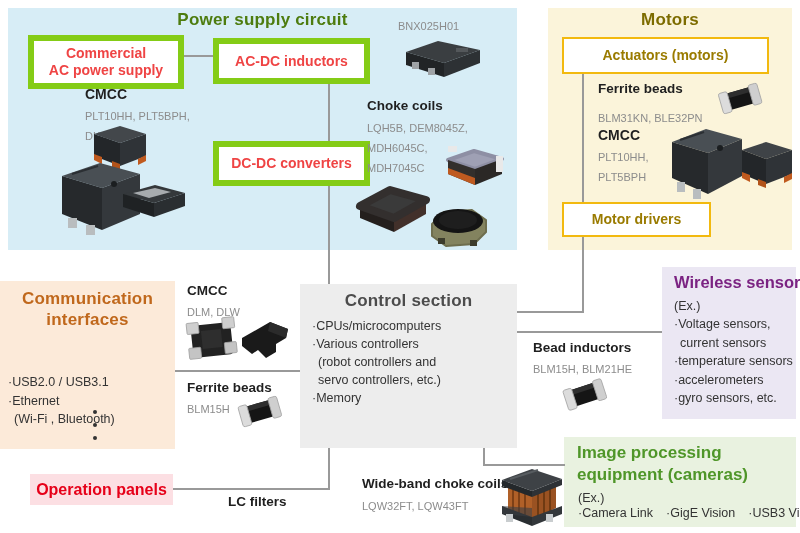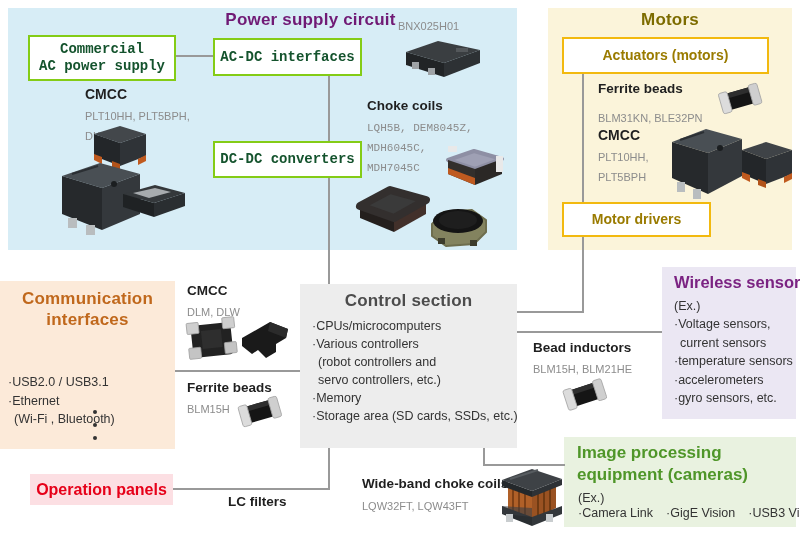--- a/index.html
+++ b/index.html
@@ -5,21 +5,21 @@
   html,body{margin:0;padding:0;background:#fff;}
   #canvas{
     position:relative;width:800px;height:533px;background:#fff;overflow:hidden;
     font-family:"Liberation Sans",sans-serif;color:#333;
   }
   .abs{position:absolute;}
   .panel{position:absolute;}
   .sec-title{position:absolute;font-weight:bold;font-size:17px;text-align:center;letter-spacing:.2px;}
   .wbox{position:absolute;background:#fff;display:flex;align-items:center;justify-content:center;
         text-align:center;font-weight:bold;font-size:14px;line-height:17px;}
-  .wbox.cyan{border:2px solid #84cc16;color:#14532d;font-family:Liberation Mono, monospace;}
+  .wbox.cyan{border:6px solid #84cc16;color:#ef4444;}
   .wbox.yellow{border:2px solid #f2b90f;color:#9a7b00;}
   .line{position:absolute;background:#999;}
   .h1{position:absolute;font-weight:bold;font-size:13.5px;color:#1f1f1f;white-space:nowrap;}
   .h1.big{font-size:14px;}
   .models{position:absolute;color:#8c8c8c;font-size:11px;line-height:20px;white-space:nowrap;}
   .blist{position:absolute;font-size:12.5px;line-height:18.5px;color:#333;white-space:nowrap;}
   .blist .cont{padding-left:6px;}
   .vdots{position:absolute;display:flex;flex-direction:column;gap:9px;}
   .vdots span{width:4px;height:4px;border-radius:50%;background:#333;}
   svg{position:absolute;overflow:visible;}
@@ -43,45 +43,45 @@
   <div class="line" style="left:582px;top:70px;width:2px;height:132px;"></div>
   <div class="line" style="left:582px;top:233px;width:2px;height:80px;"></div>
   <div class="line" style="left:517px;top:311px;width:67px;height:2px;"></div>
   <div class="line" style="left:517px;top:331px;width:145px;height:2px;"></div>
   <div class="line" style="left:175px;top:370px;width:125px;height:2px;"></div>
   <div class="line" style="left:173px;top:488px;width:157px;height:2px;"></div>
   <div class="line" style="left:328px;top:448px;width:2px;height:42px;"></div>
   <div class="line" style="left:483px;top:448px;width:2px;height:18px;"></div>
   <div class="line" style="left:483px;top:464px;width:82px;height:2px;"></div>
 
-  <div class="sec-title" style="left:8px;top:10px;width:509px;color:#701a75;margin-left:48px;">Power supply circuit</div>
+  <div class="sec-title" style="left:8px;top:10px;width:509px;color:#4d7c0f;">Power supply circuit</div>
 
   <div class="wbox cyan" style="left:28px;top:35px;width:144px;height:42px;">
     <div>
       <div>Commercial</div>
       <div>AC power supply</div>
     </div>
   </div>
   <div class="wbox cyan" style="left:213px;top:38px;width:145px;height:34px;">
-    <span>AC-DC interfaces</span>
+    <span>AC-DC inductors</span>
   </div>
   <div class="wbox cyan" style="left:213px;top:141px;width:145px;height:33px;">
     <span>DC-DC converters</span>
   </div>
 
   <div class="h1 big" style="left:85px;top:86px;">CMCC</div>
   <div class="models" style="left:85px;top:106px;">
     <div>PLT10HH, PLT5BPH,</div>
     <div>DLW5BTM</div>
   </div>
 
   <div class="models" style="left:398px;top:16px;">BNX025H01</div>
 
   <div class="h1" style="left:367px;top:98px;">Choke coils</div>
-  <div class="models" style="left:367px;top:118px;font-family:Liberation Mono, monospace;">
+  <div class="models" style="left:367px;top:118px;">
     <div>LQH5B, DEM8045Z,</div>
     <div>MDH6045C,</div>
     <div>MDH7045C</div>
   </div>
 
   <svg style="left:55px;top:118px;" width="135" height="115" viewBox="0 0 135 115">
 
     <g transform="translate(35,2)">
       <polygon points="4,14 30,6 56,14 30,23" fill="#43474b"></polygon>
       <polygon points="4,14 4,36 30,46 30,23" fill="#232629"></polygon>
@@ -208,21 +208,20 @@
 
   <div class="abs" style="left:30px;top:474px;width:143px;height:31px;display:flex;align-items:center;justify-content:center;font-weight:bold;font-size:16px;color:#e60019;">Operation panels</div>
 
   <div class="sec-title" style="left:300px;top:291px;width:217px;color:#4c4c4c;">Control section</div>
   <div class="blist" style="left:312px;top:317px;line-height:18px;">
     <div>·CPUs/microcomputers</div>
     <div>·Various controllers</div>
     <div class="cont">(robot controllers and</div>
     <div class="cont">servo controllers, etc.)</div>
     <div>·Memory</div>
-    <div>·Storage area (SD cards, SSDs, etc.)</div>
   </div>
 
   <div class="h1" style="left:187px;top:283px;">CMCC</div>
   <div class="models" style="left:187px;top:302px;">DLM, DLW</div>
 
   <svg style="left:186px;top:316px;" width="104" height="50" viewBox="0 0 104 50">
     <g transform="rotate(-6 26 25)">
       <rect x="6" y="8" width="40" height="32" rx="3" fill="#222222"></rect>
       <rect x="2" y="5" width="12" height="11" rx="1" fill="#cfcfcf" stroke="#9f9f9f" stroke-width="0.8"></rect>
       <rect x="38" y="3" width="12" height="11" rx="1" fill="#cfcfcf" stroke="#9f9f9f" stroke-width="0.8"></rect>

